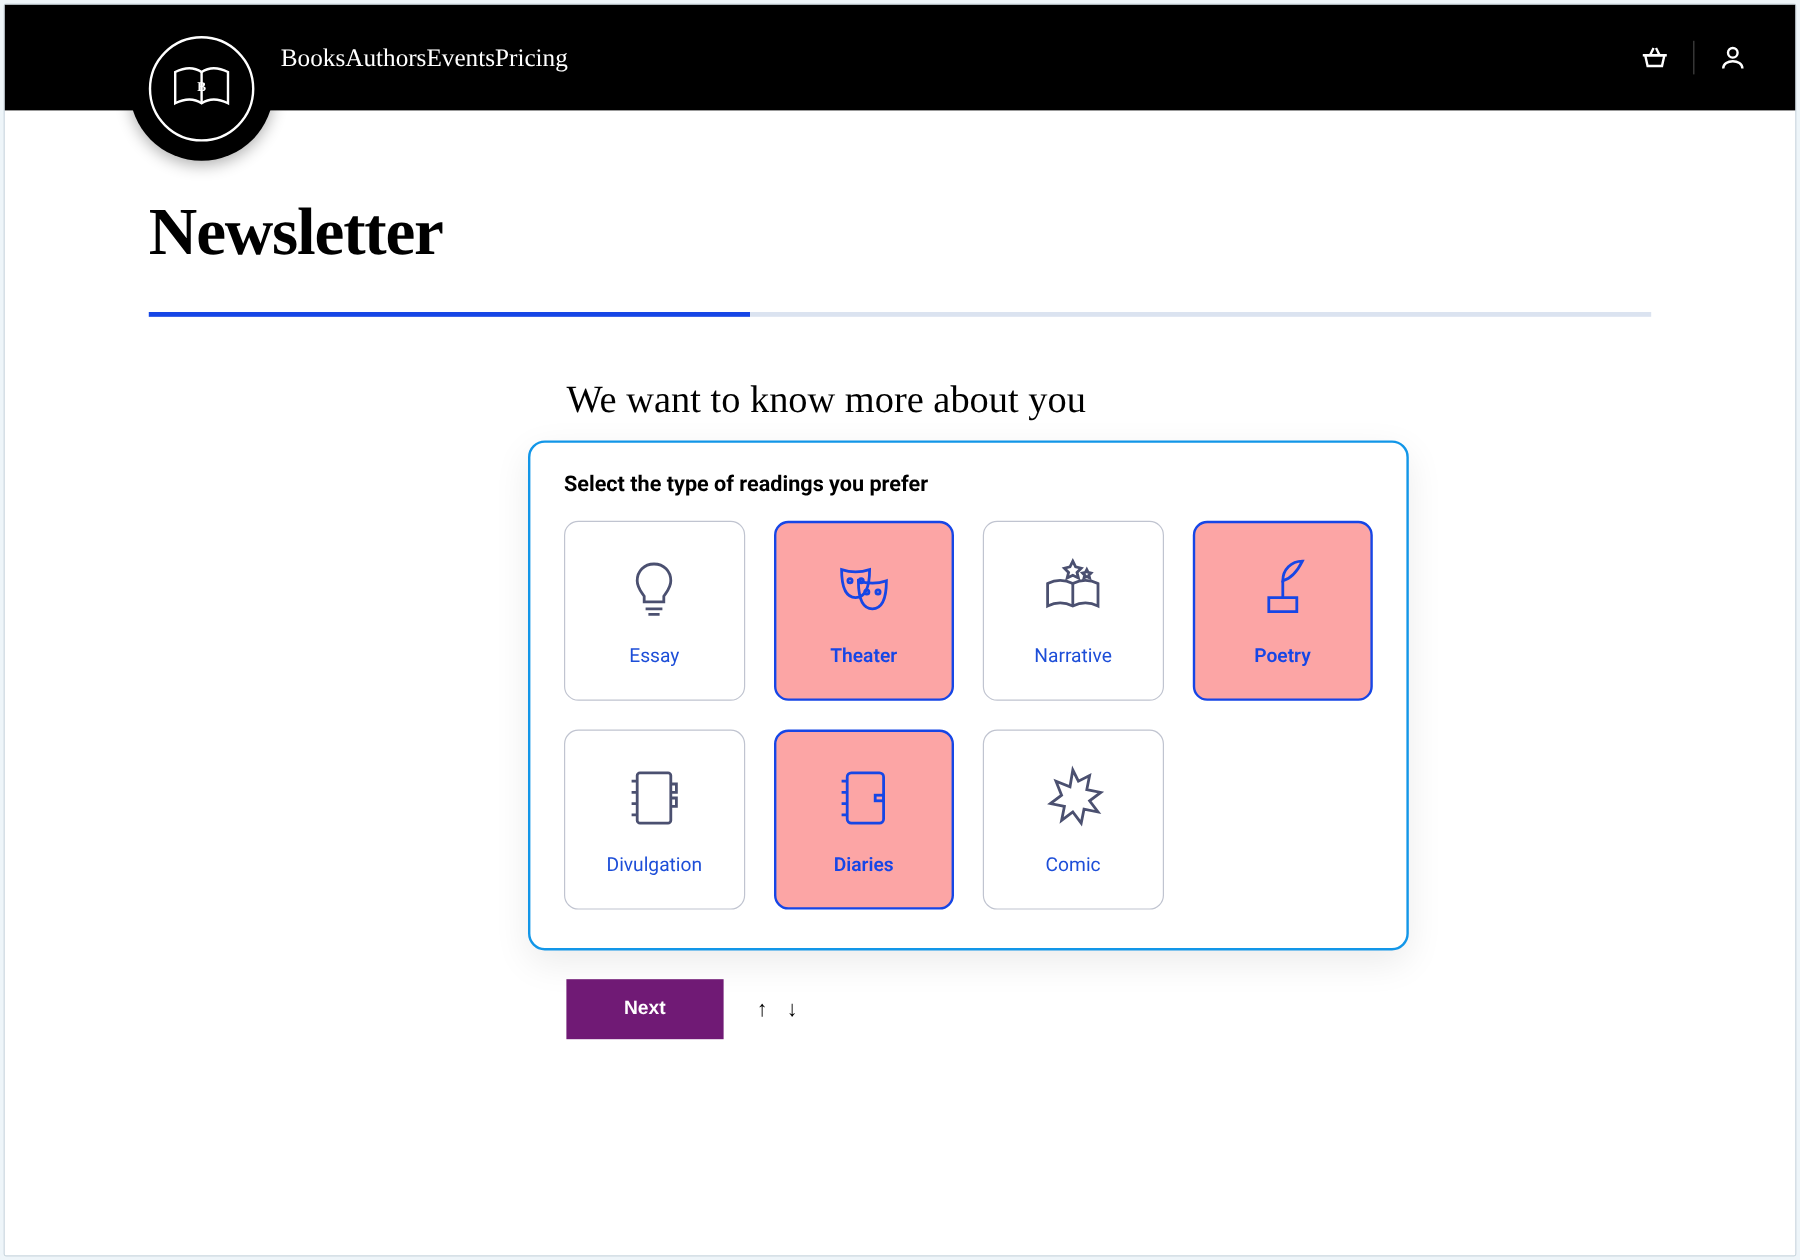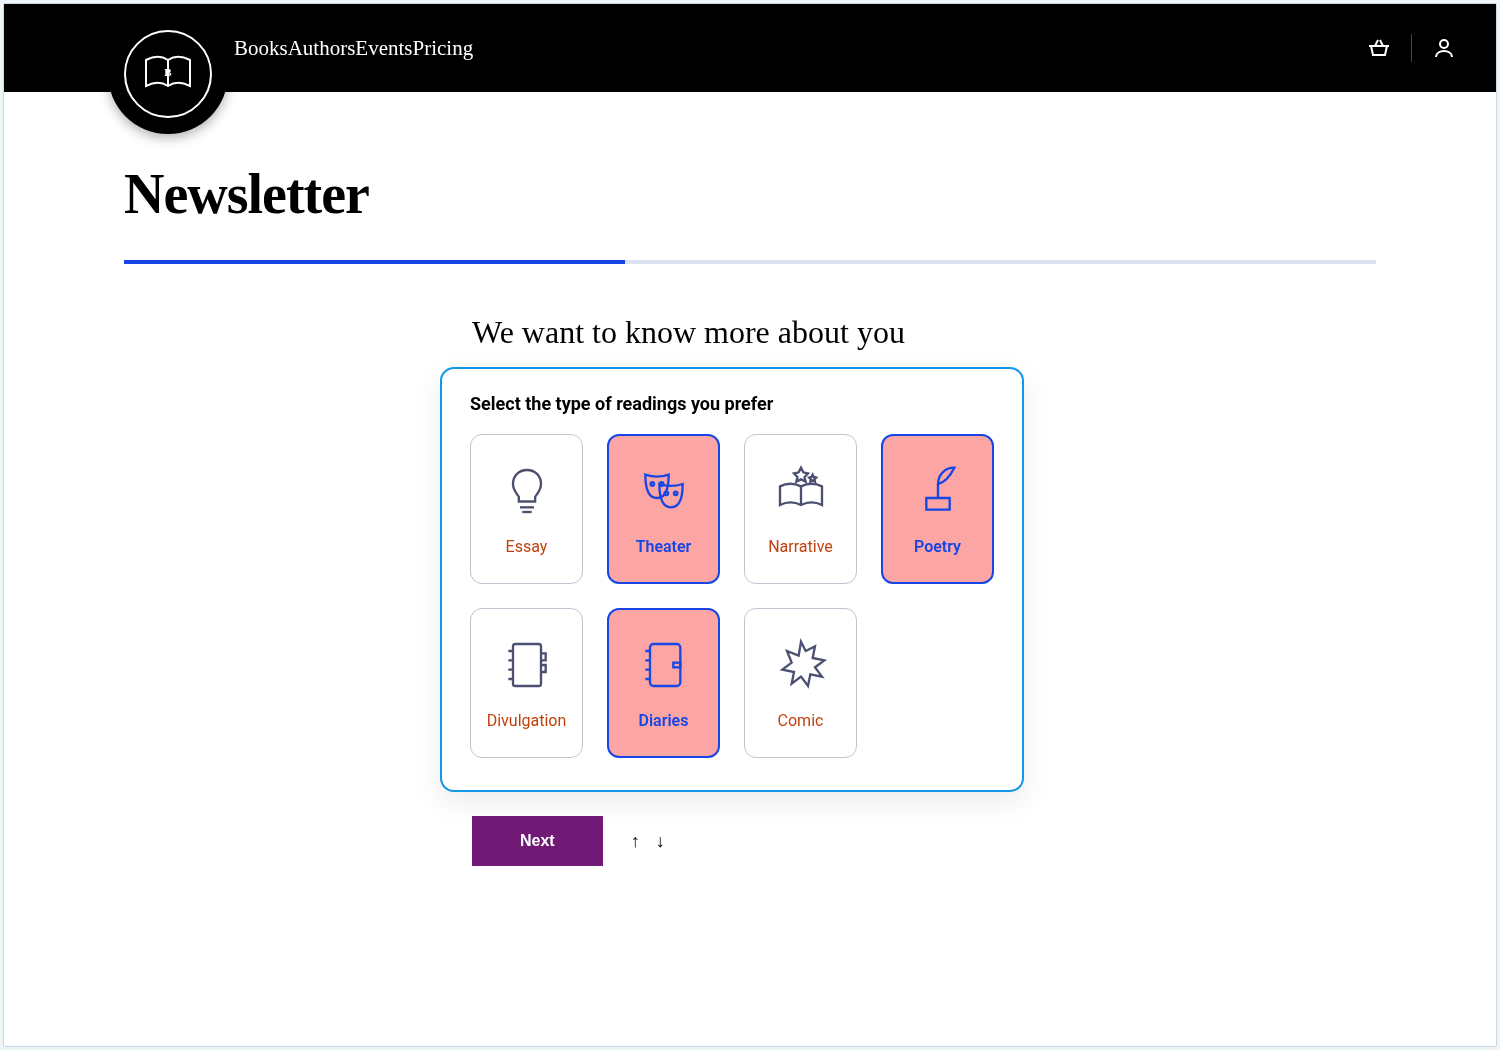--- a/index.html
+++ b/index.html
@@ -116,21 +116,21 @@
     margin-bottom: 16px;
   }
   .content p {
     font-size: 17px;
     color: #1a1a1a;
     line-height: 1.5;
     margin-bottom: 28px;
   }
 
   .card-panel {
-    width: 584px;
+    width: 734px;
     margin-left: 316px;
     border: 2px solid #1296e8;
     border-radius: 14px;
     padding: 24px 28px 32px 28px;
     background: #fff;
     box-shadow: 0 10px 30px rgba(0,0,0,0.08);
   }
   .panel-title {
     font-size: 18px;
     font-weight: 700;
@@ -148,21 +148,21 @@
     display: flex;
     flex-direction: column;
     align-items: center;
     justify-content: center;
     gap: 18px;
     cursor: pointer;
     background: #fff;
   }
   .tile .label {
     font-size: 16px;
-    color: #c2410c;
+    color: #1d4ed8;
   }
   .tile.selected {
     border: 2px solid #1646e6;
     background: #fca5a5;
   }
   .tile.selected .label {
     color: #1646e6;
     font-weight: 600;
   }
   .tile svg { color: #4b5070; }

